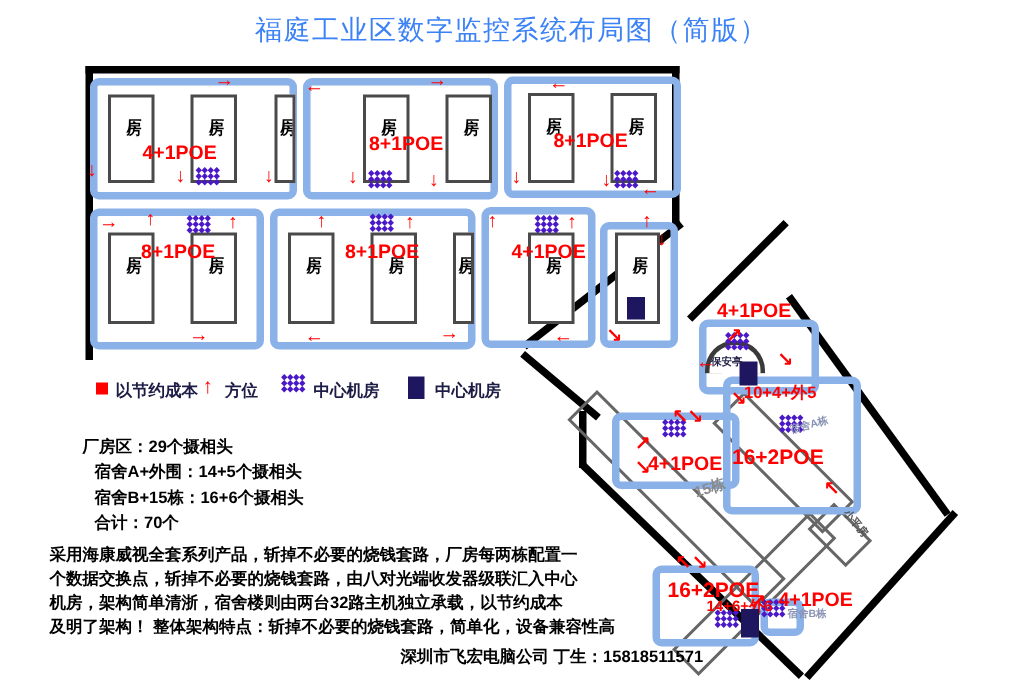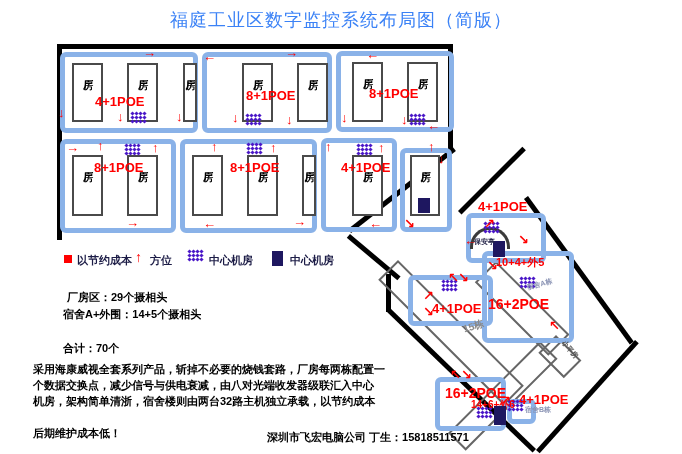--- a/index.html
+++ b/index.html
@@ -35,28 +35,29 @@
 <body>
 
 <div class="stage">
   <div class="title">福庭工业区数字监控系统布局图（简版）</div>
 
   <div class="lglabel" style="left:77px;top:253px">以节约成本</div>
   <div class="lglabel" style="left:150px;top:253px">方位</div>
   <div class="lglabel" style="left:209px;top:253px">中心机房</div>
   <div class="lglabel" style="left:290px;top:253px">中心机房</div>
 
-  <div class="stat" style="left:67px;top:290px">厂房区：29个摄相头</div>
+  <div class="stat" style="left:55px;top:290px">厂房区：29个摄相头</div>
   <div class="stat" style="left:63px;top:307px">宿舍A+外围：14+5个摄相头</div>
+  <div class="stat" style="left:63px;top:324px">宿舍B+15栋：16+6个摄相头</div>
   <div class="stat" style="left:63px;top:341px">合计：70个</div>
 
   <div class="desc" style="left:33px;top:362px">采用海康威视全套系列产品，斩掉不必要的烧钱套路，厂房每两栋配置一</div>
-  <div class="desc" style="left:33px;top:378px">个数据交换点，减少信号与供电衰减，由八对光端收发器级联汇入中心</div>
+  <div class="desc" style="left:33px;top:378px">个数据交换点，斩掉不必要的烧钱套路，由八对光端收发器级联汇入中心</div>
   <div class="desc" style="left:33px;top:394px">机房，架构简单清浙，宿舍楼则由两台32路主机独立承载，以节约成本</div>
-  <div class="desc" style="left:33px;top:426px">后期维护成本低！</div>
+  <div class="desc" style="left:33px;top:410px">及明了架构！ 整体架构特点：斩掉不必要的烧钱套路，简单化，设备兼容性高</div>
 
   <div class="footer" style="left:267px;top:430px">深圳市飞宏电脑公司 丁生：15818511571</div>
 <div class="el boundary" style="left: 57px; top: 44px; width: 396px; height: 5px;"></div>
     <div class="el boundary" style="left: 57px; top: 44px; width: 5px; height: 196px;"></div>
     <div class="el boundary" style="left: 448px; top: 44px; width: 5px; height: 108px;"></div>
     <div class="el boundary" style="left: 348px; top: 229px; width: 133px; height: 5px; transform: rotate(-38deg);"></div>
     <div class="el boundary" style="left: 350px; top: 234px; width: 66px; height: 5px; transform: rotate(40deg);"></div>
     <div class="el boundary" style="left: 386px; top: 274px; width: 5px; height: 38px;"></div>
     <div class="el boundary" style="left: 458px; top: 211px; width: 91px; height: 5px; transform: rotate(-45deg);"></div>
     <div class="el boundary" style="left: 528px; top: 196px; width: 180px; height: 5px; transform: rotate(54deg);"></div>

